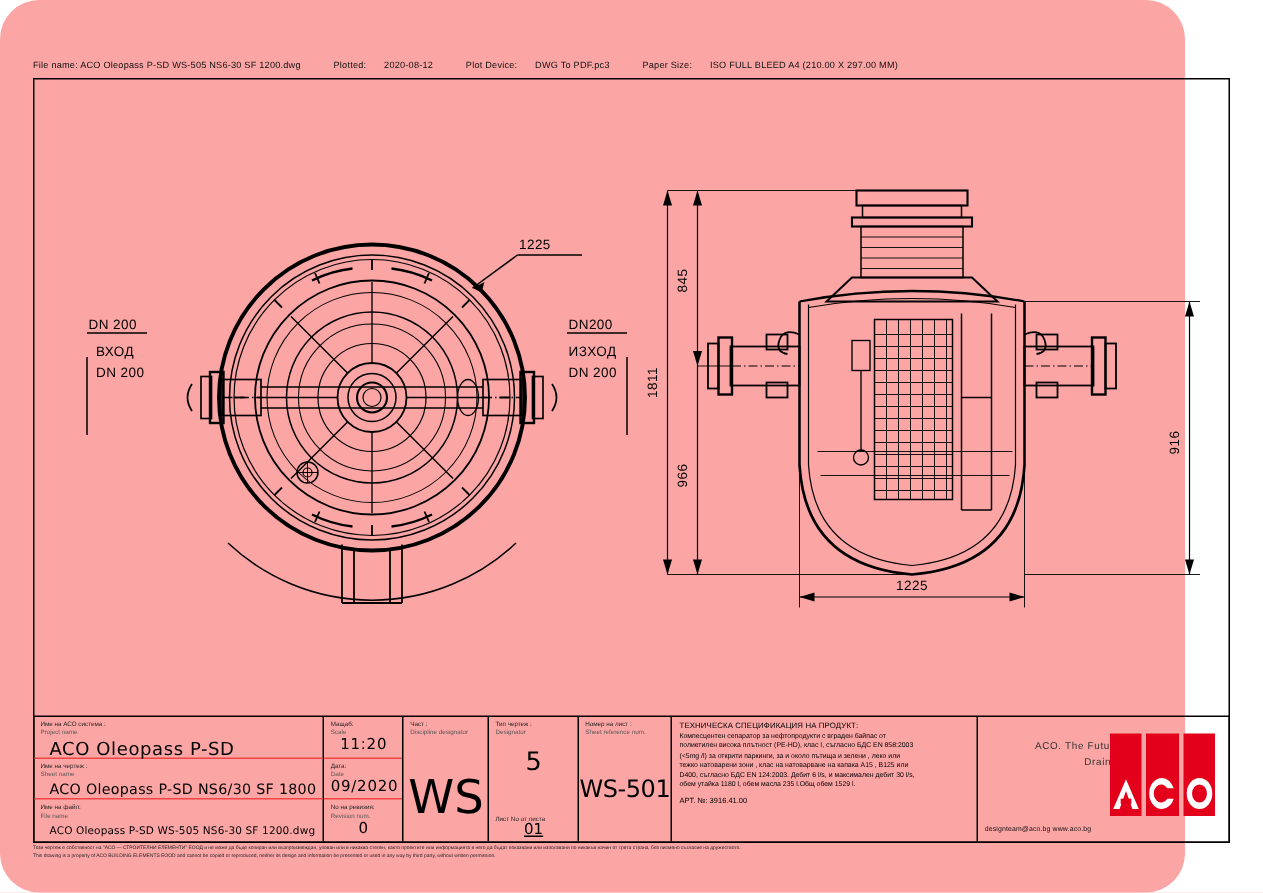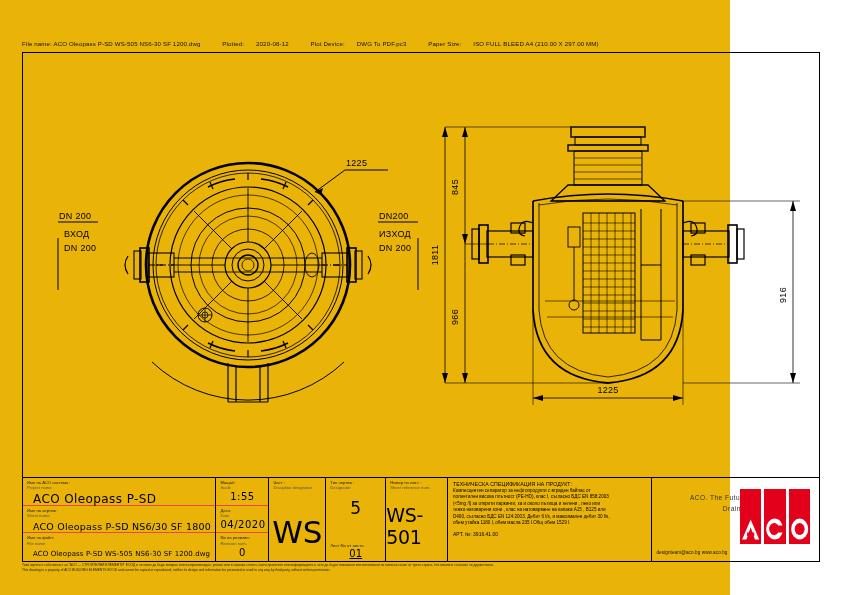--- a/index.html
+++ b/index.html
@@ -1,18 +1,18 @@
 <!DOCTYPE html>
 <html><head>
 <meta charset="utf-8">
 <style>
   html,body{margin:0;padding:0;background:#fff;}
   body{width:842px;height:595px;overflow:hidden;
        font-family:"Liberation Sans", sans-serif;color:#000;}
-  #sheet{position:relative;width:730px;height:595px;background:#eab308;}
+  #sheet{position:relative;width:790px;height:595px;background:#fca5a5;border-radius:26px;}
 
   
   .plot-header{position:absolute;left:22px;top:40px;width:800px;height:12px;
       font-size:6.1px;letter-spacing:.15px;white-space:nowrap;color:#111;}
   .plot-header span{margin-right:10px;}
 
   
   .frame{position:absolute;left:22px;top:52px;width:798px;height:510px;
       border:1.1px solid #000;box-sizing:border-box;}
 
@@ -46,21 +46,21 @@
   .c3 .huge{font-size:31px;letter-spacing:0;margin-top:24px;}
 
   .c4{width:60px;}
   .c4 .mid{font-size:17px;text-align:center;margin-top:8px;}
   .c4 .sub-lbl{position:absolute;left:4px;bottom:13px;font-size:4.2px;color:#222;}
   .c4 .sub-val{position:absolute;left:0;right:0;bottom:2px;font-size:10px;text-align:center;text-decoration:underline;}
 
   .c5{width:62px;display:flex;flex-direction:column;}
   .c5 .ttl{padding:2px 4px 0 4px;}
   .c5 .ref{flex:1;display:flex;align-items:center;justify-content:center;
-      font-size:19px;letter-spacing:-.3px;}
+      font-size:16px;letter-spacing:-.3px;}
 
   .c6{width:205px;padding:3px 4px 0 5px;}
   .spec-title{font-size:5.2px;line-height:7px;letter-spacing:.1px;}
   .spec-body{font-size:4.6px;line-height:6.4px;letter-spacing:0;}
   .spec-art{font-size:5px;margin-top:5px;}
 
   .c7{width:167px;position:relative;}
   .slogan{position:absolute;left:8px;top:14px;width:95px;text-align:right;
       font-size:6.6px;line-height:11px;letter-spacing:.45px;color:#333;}
   .contact{position:absolute;left:4px;bottom:6px;font-size:4.6px;
@@ -359,26 +359,26 @@
         <div class="lbl">Име на файл:</div>
         <div class="lbl2">File name</div>
         <div class="val v-file">ACO Oleopass P-SD WS-505 NS6-30 SF 1200.dwg</div>
       </div>
     </div>
 
     <div class="tb-col c2">
       <div class="tb-cell">
         <div class="lbl">Мащаб:</div>
         <div class="lbl2">Scale</div>
-        <div class="val big">1:55</div>
+        <div class="val big">11:20</div>
       </div>
       <div class="tb-cell">
         <div class="lbl">Дата:</div>
         <div class="lbl2">Date</div>
-        <div class="val big">04/2020</div>
+        <div class="val big">09/2020</div>
       </div>
       <div class="tb-cell">
         <div class="lbl">No на ревизия:</div>
         <div class="lbl2">Revision num.</div>
         <div class="val big">0</div>
       </div>
     </div>
 
     <div class="tb-col c3">
       <div class="lbl" style="position:absolute;left:4px;top:2px;">Част :</div>

